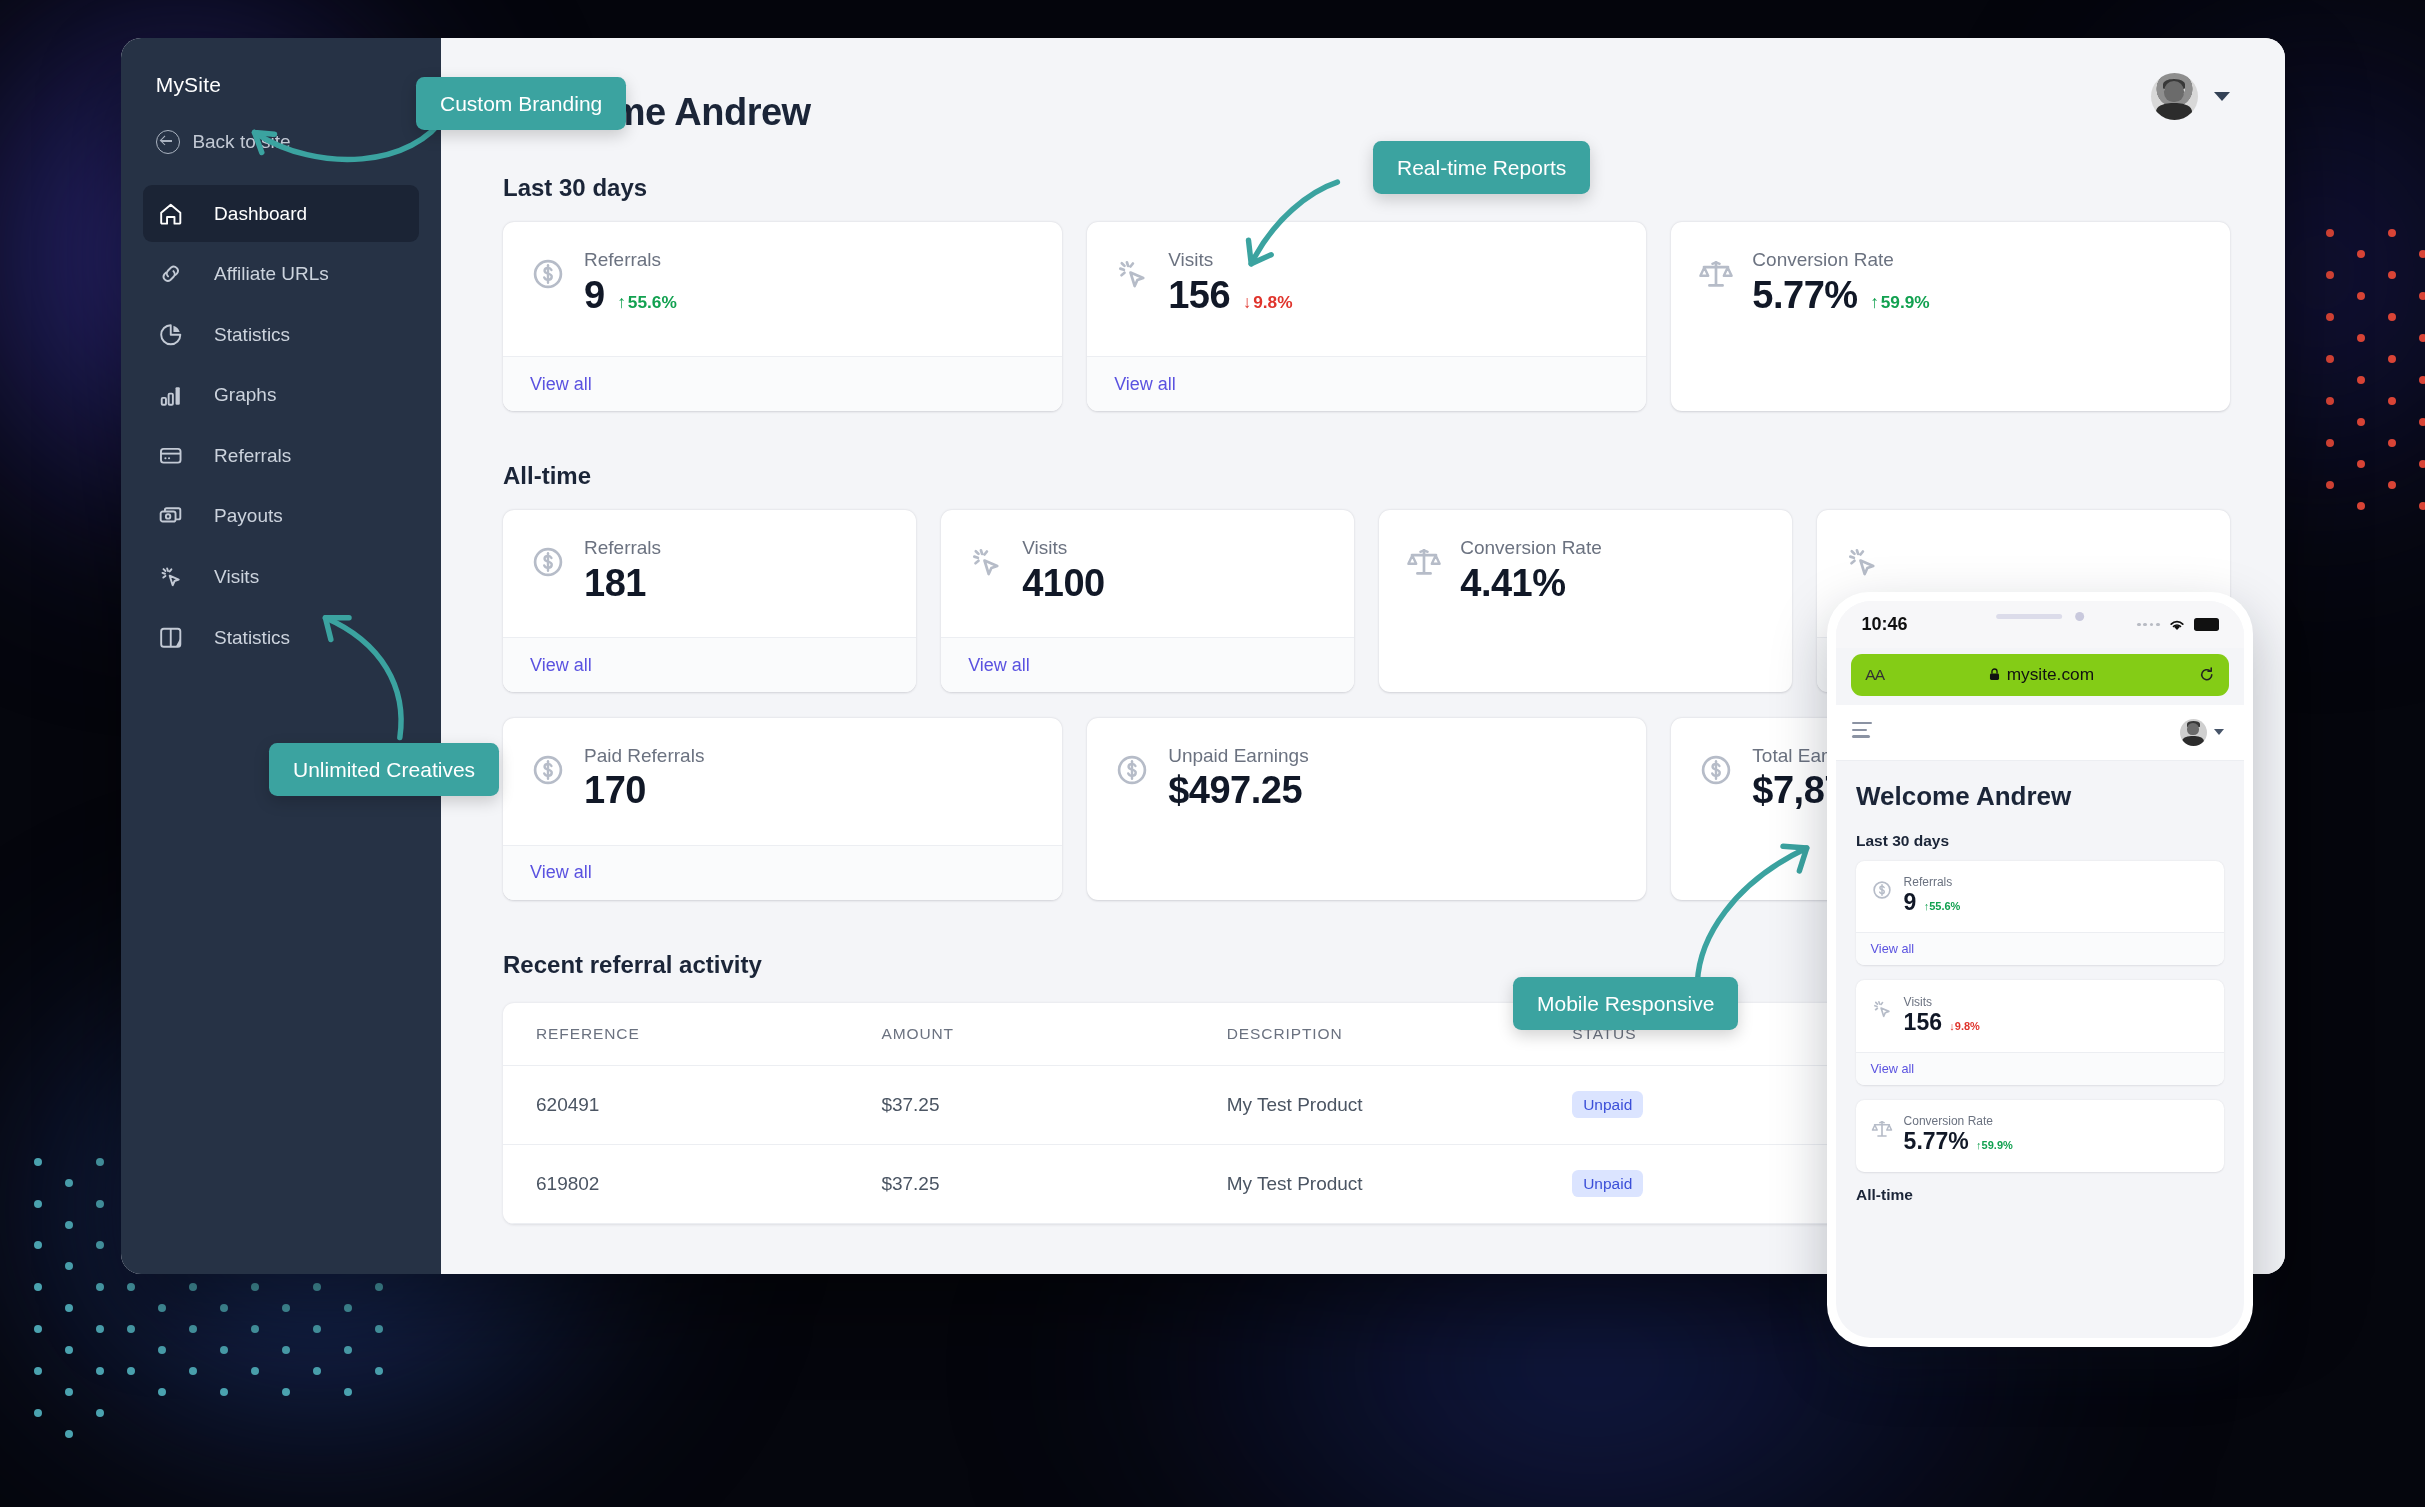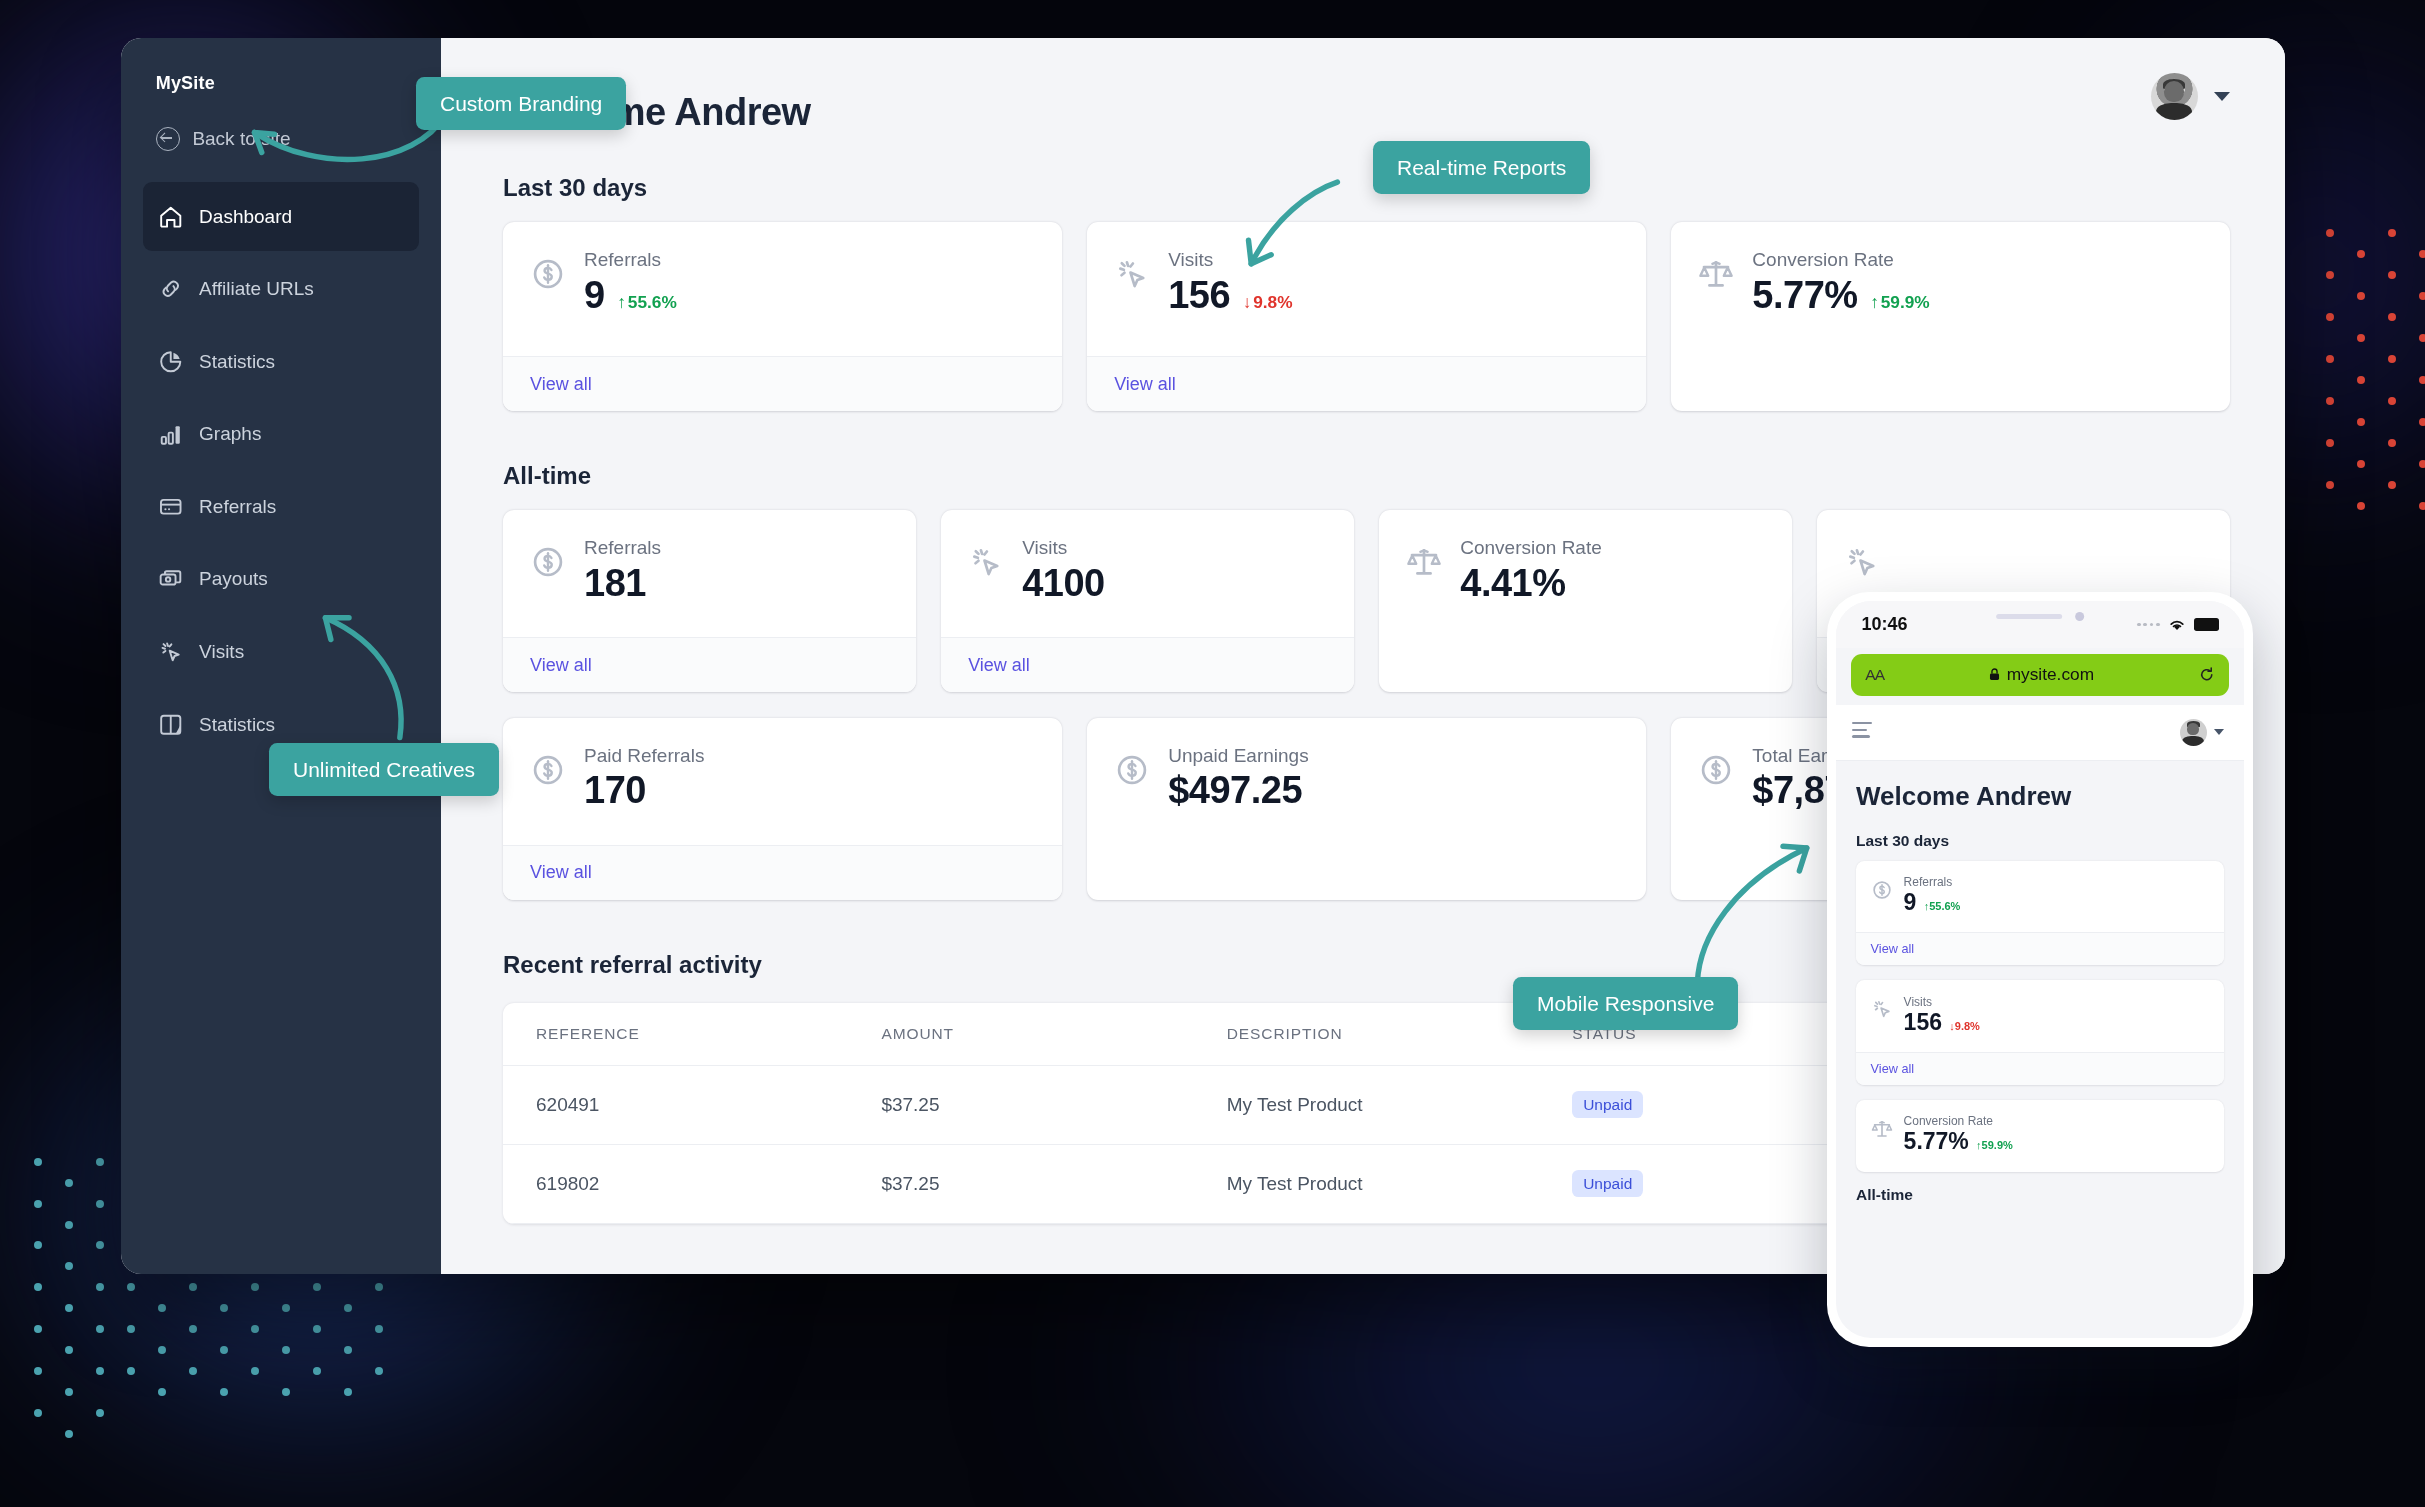--- a/index.html
+++ b/index.html
@@ -54,21 +54,21 @@
   }
 
   
   #sidebar {
     width: 320px; flex: 0 0 320px;
     background: #263245;
     padding: 0 22px;
     color: #fff;
   }
   .brand {
-    font-size: 18px; font-weight: 700; color: #ffffff;
+    font-size: 21px; font-weight: 400; color: #ffffff;
     padding: 35px 12.7px 0 12.7px; letter-spacing: 0.2px;
   }
   .back-row {
     display: flex; align-items: center; gap: 12.7px;
     padding: 33px 12.7px 0 12.7px;
     color: #c2c9d4; font-size: 19px;
   }
   .back-row .circle-arrow {
     width: 24px; height: 24px; flex: 0 0 24px;
     border: 1.8px solid #aab3c0; border-radius: 50%;
@@ -78,22 +78,22 @@
     content: ""; position: absolute; left: 4.6px; top: 9px;
     width: 11px; height: 1.8px; background: #aab3c0;
   }
   .back-row .circle-arrow:after {
     content: ""; position: absolute; left: 4.6px; top: 6.4px;
     width: 6.4px; height: 6.4px; border-left: 1.8px solid #aab3c0;
     border-bottom: 1.8px solid #aab3c0; transform: rotate(45deg);
   }
   #nav { margin-top: 31px; }
   .nav-item {
-    display: flex; align-items: center; gap: 16px;
-    height: 69px; padding: 0 14.6px; border-radius: 9px;
+    display: flex; align-items: center; gap: 31px;
+    height: 57px; padding: 0 14.6px; border-radius: 9px;
     color: #ccd3dd; font-size: 19px; margin-bottom: 3.6px;
   }
   .nav-item.active { background: #1b2troubled; }
   .nav-item.active { background: #1b2435; color: #ffffff; }
   .nav-item svg { display: block; }
 
   
   #main {
     flex: 1; background: #f4f5f8;
     padding: 53px 55px 0 62px;

